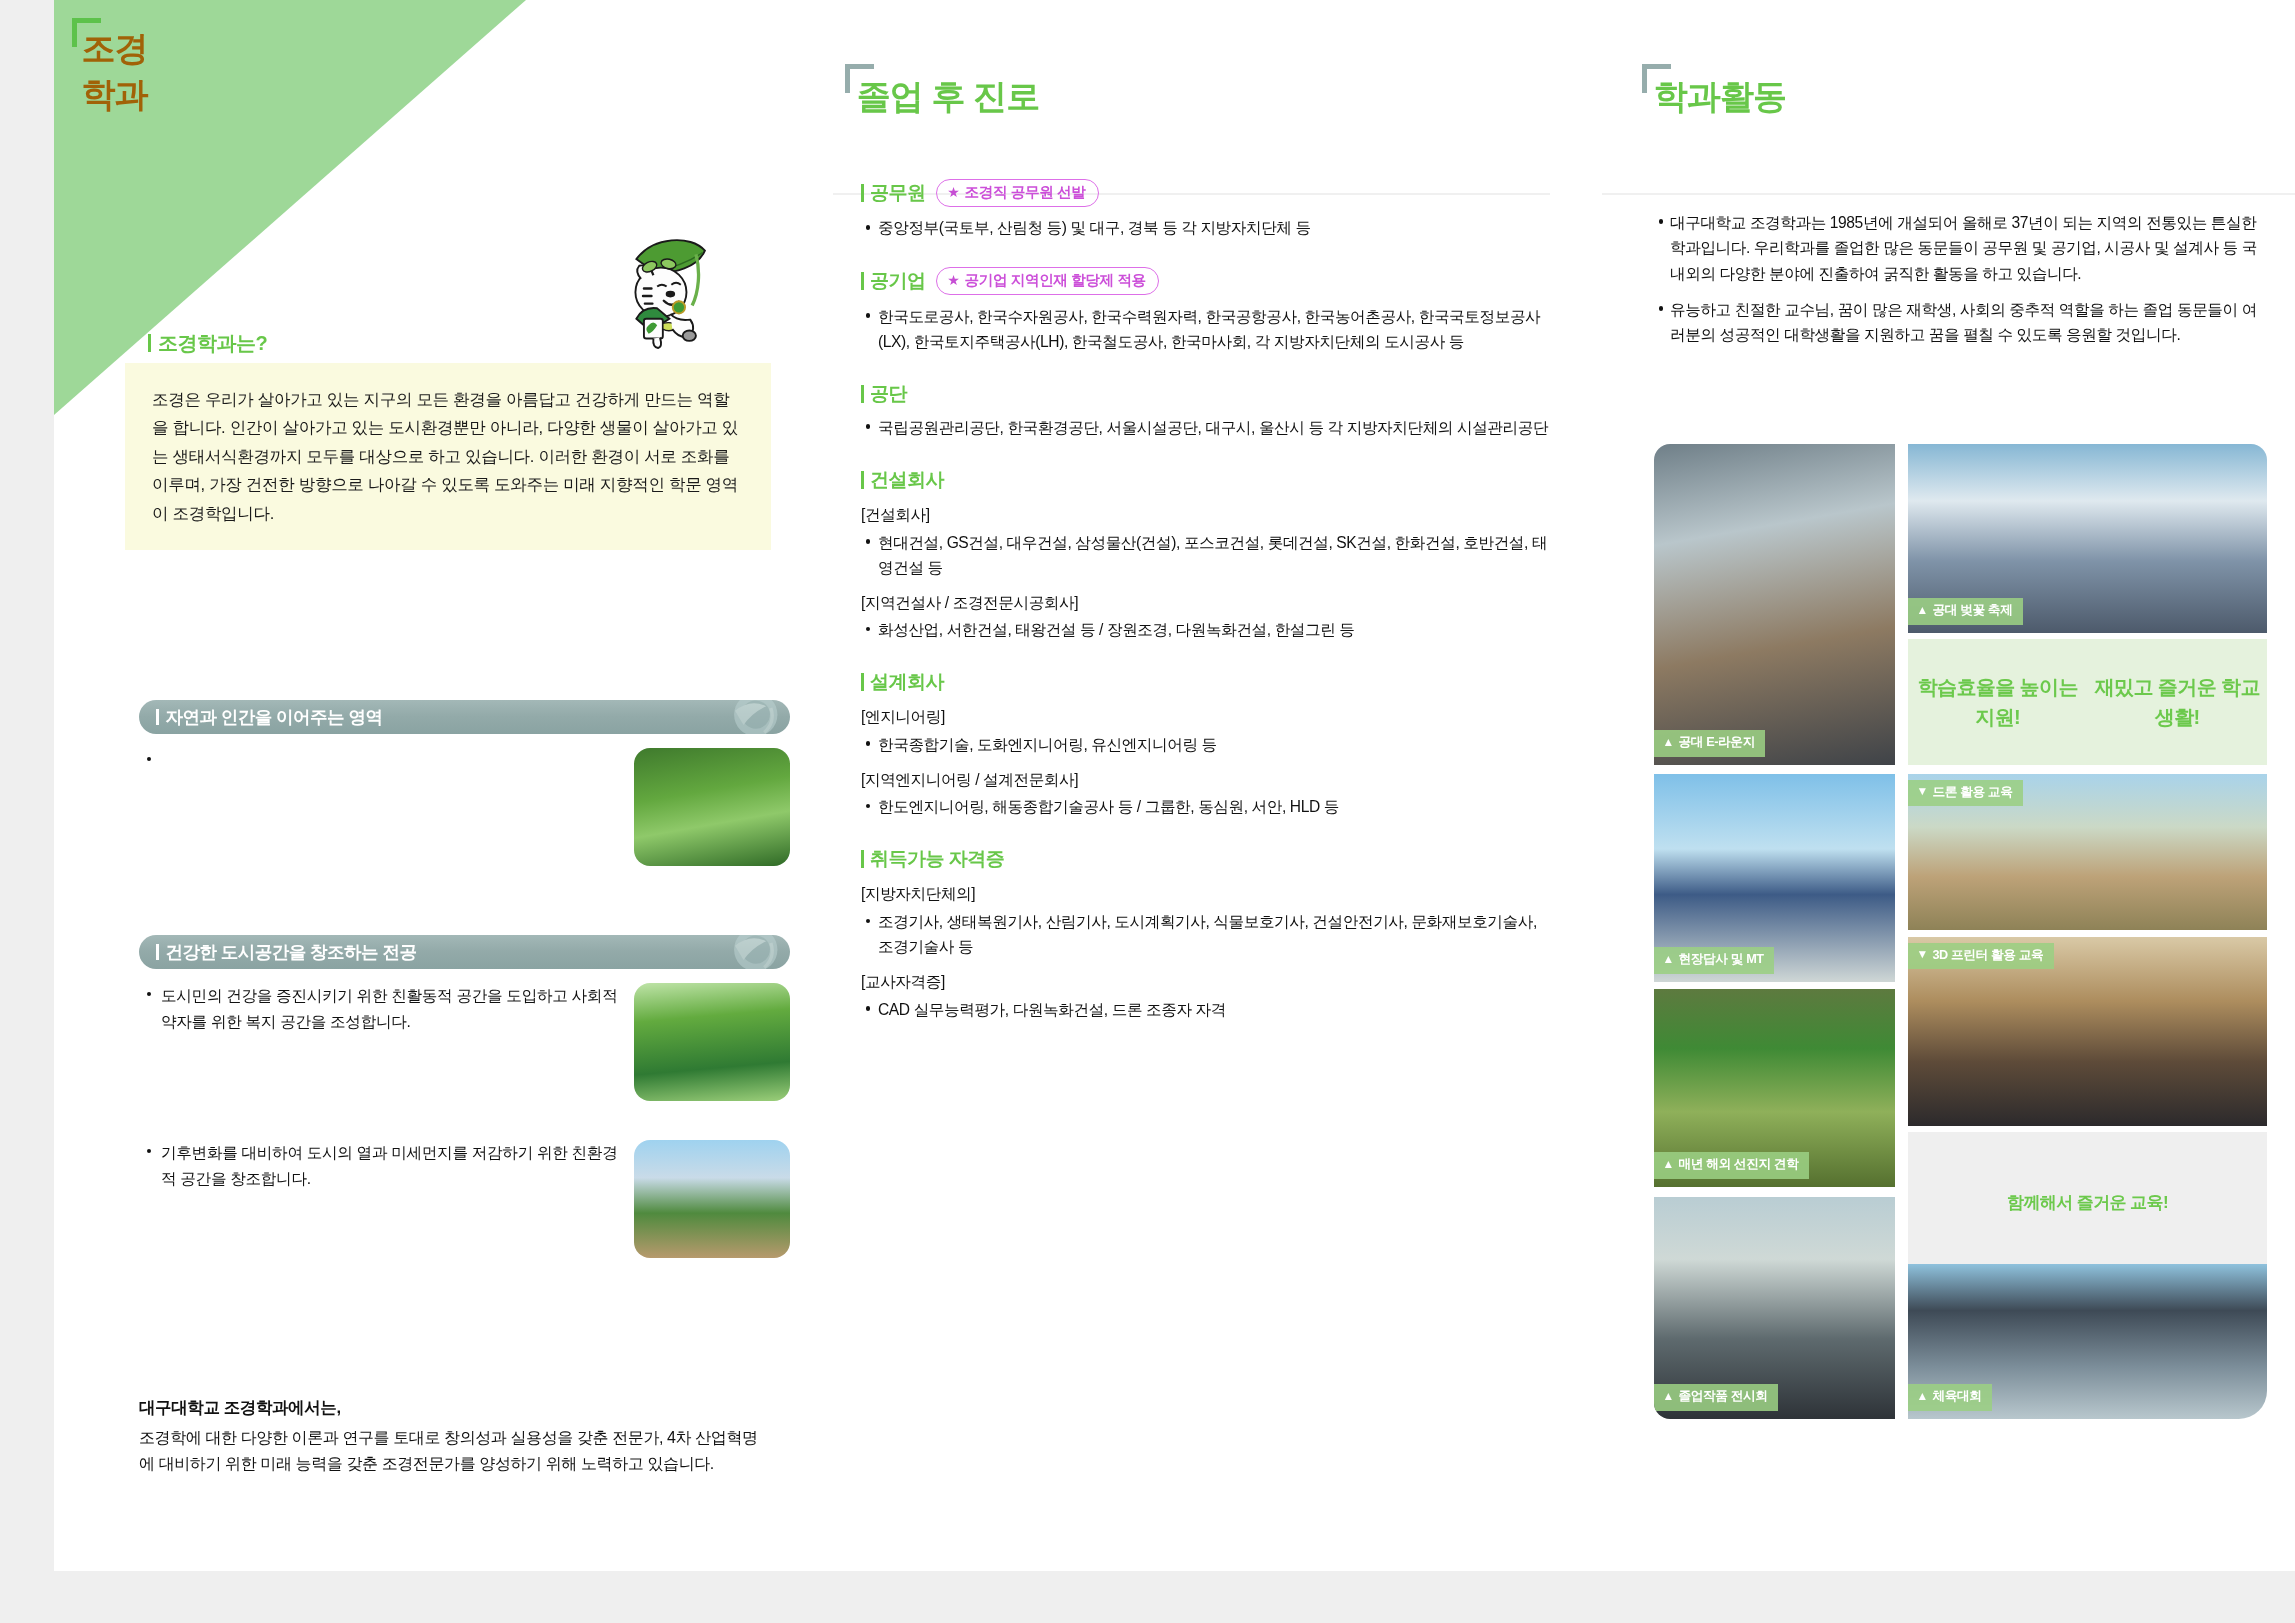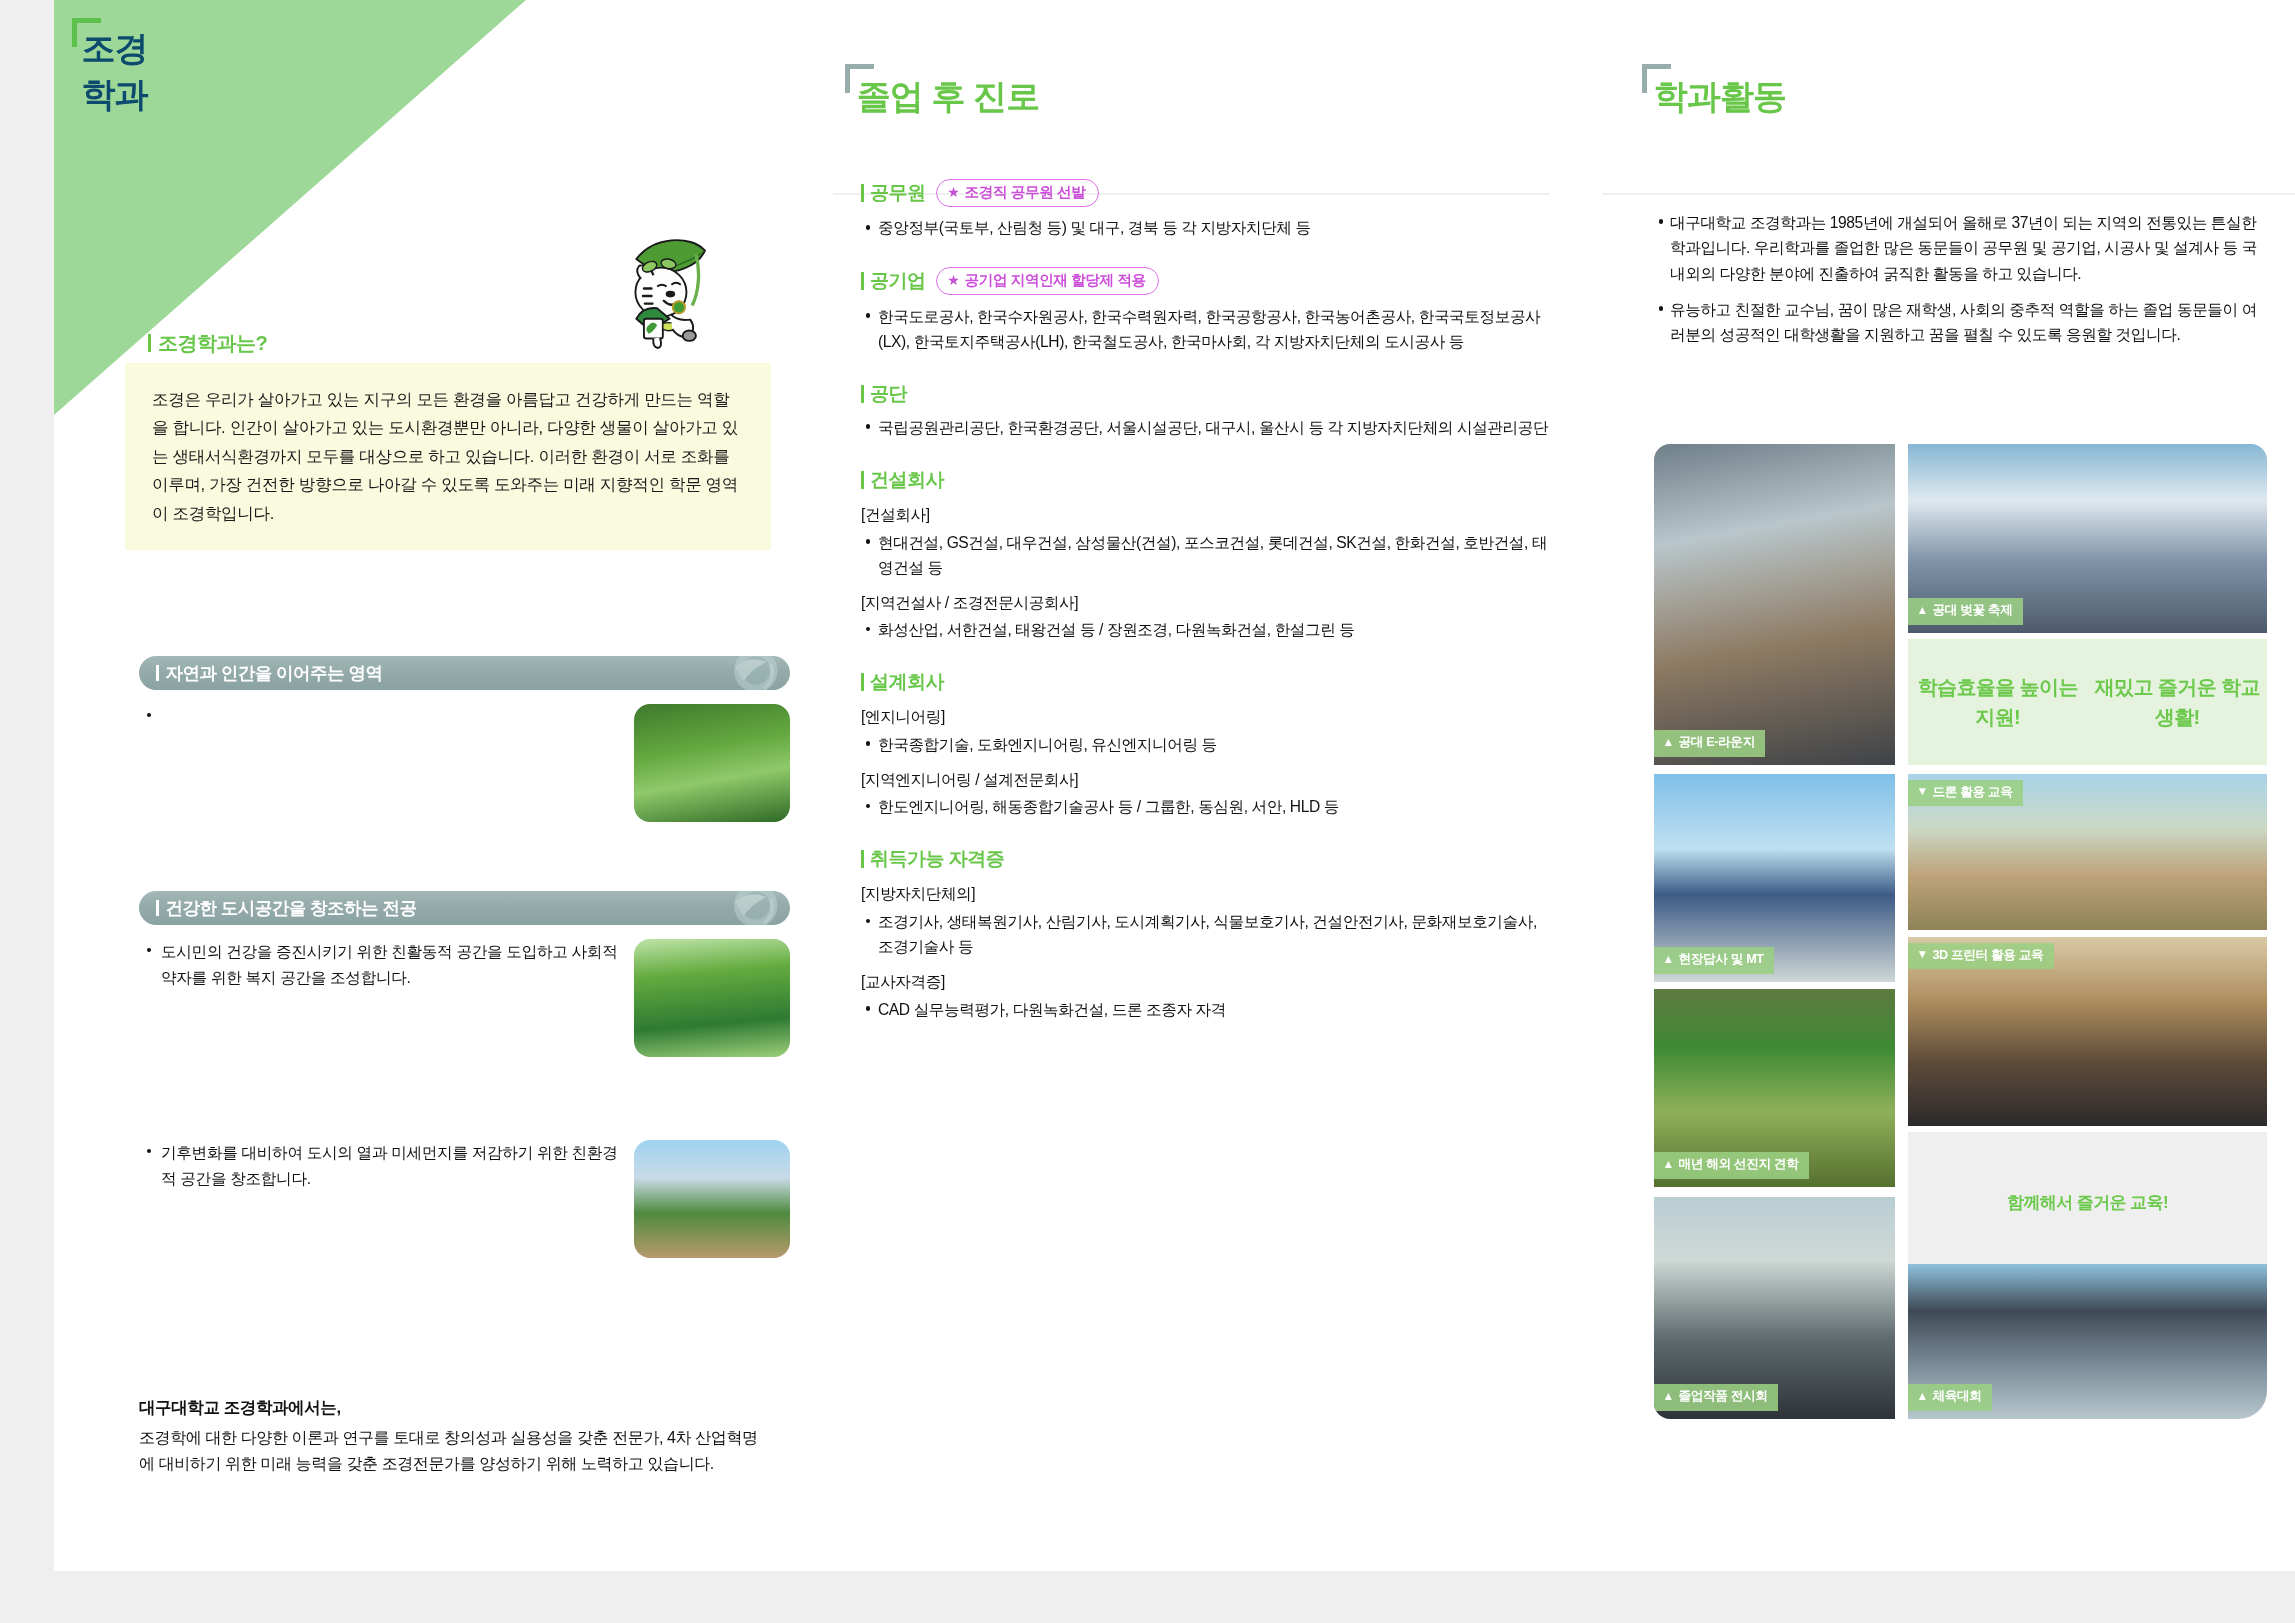--- a/index.html
+++ b/index.html
@@ -60,21 +60,21 @@
   .corner-bracket.green {
     border-top-color: #5dc24b;
     border-left-color: #5dc24b;
   }
   .big-title {
     font-size: 34px;
     font-weight: 700;
     letter-spacing: -0.9px;
     line-height: 1.16;
   }
-  .big-title.white { color: #0c4a6e; text-align: center; }
+  .big-title.white { color: #a16207; text-align: center; }
   .big-title.green { color: #68c749; }
 
   
   #dept-title {
     position: absolute;
     left: 23.6px; top: 22.6px;
     z-index: 3;
   }
   #dept-title .corner-bracket { left: -5.7px; top: -4.7px; }
   #dept-title .big-title { padding-left: 3.8px; padding-top: 6.6px; }
@@ -121,20 +121,21 @@
   
   .feature { position: absolute; left: 85px; width: 651px; }
   .feature-bar {
     position: relative;
     height: 34px;
     background: linear-gradient(180deg, #a3b8b7 0%, #93aaa9 48%, #8aa3a2 100%);
     border-radius: 18px;
     overflow: hidden;
     display: flex;
     align-items: center;
+    margin-top: 44px;
   }
   .feature-bar .vbar {
     display: inline-block;
     width: 2.8px; height: 16px;
     background: #ffffff;
     margin-left: 17px;
     margin-right: 6.6px;
   }
   .feature-bar .label {
     color: #ffffff;

